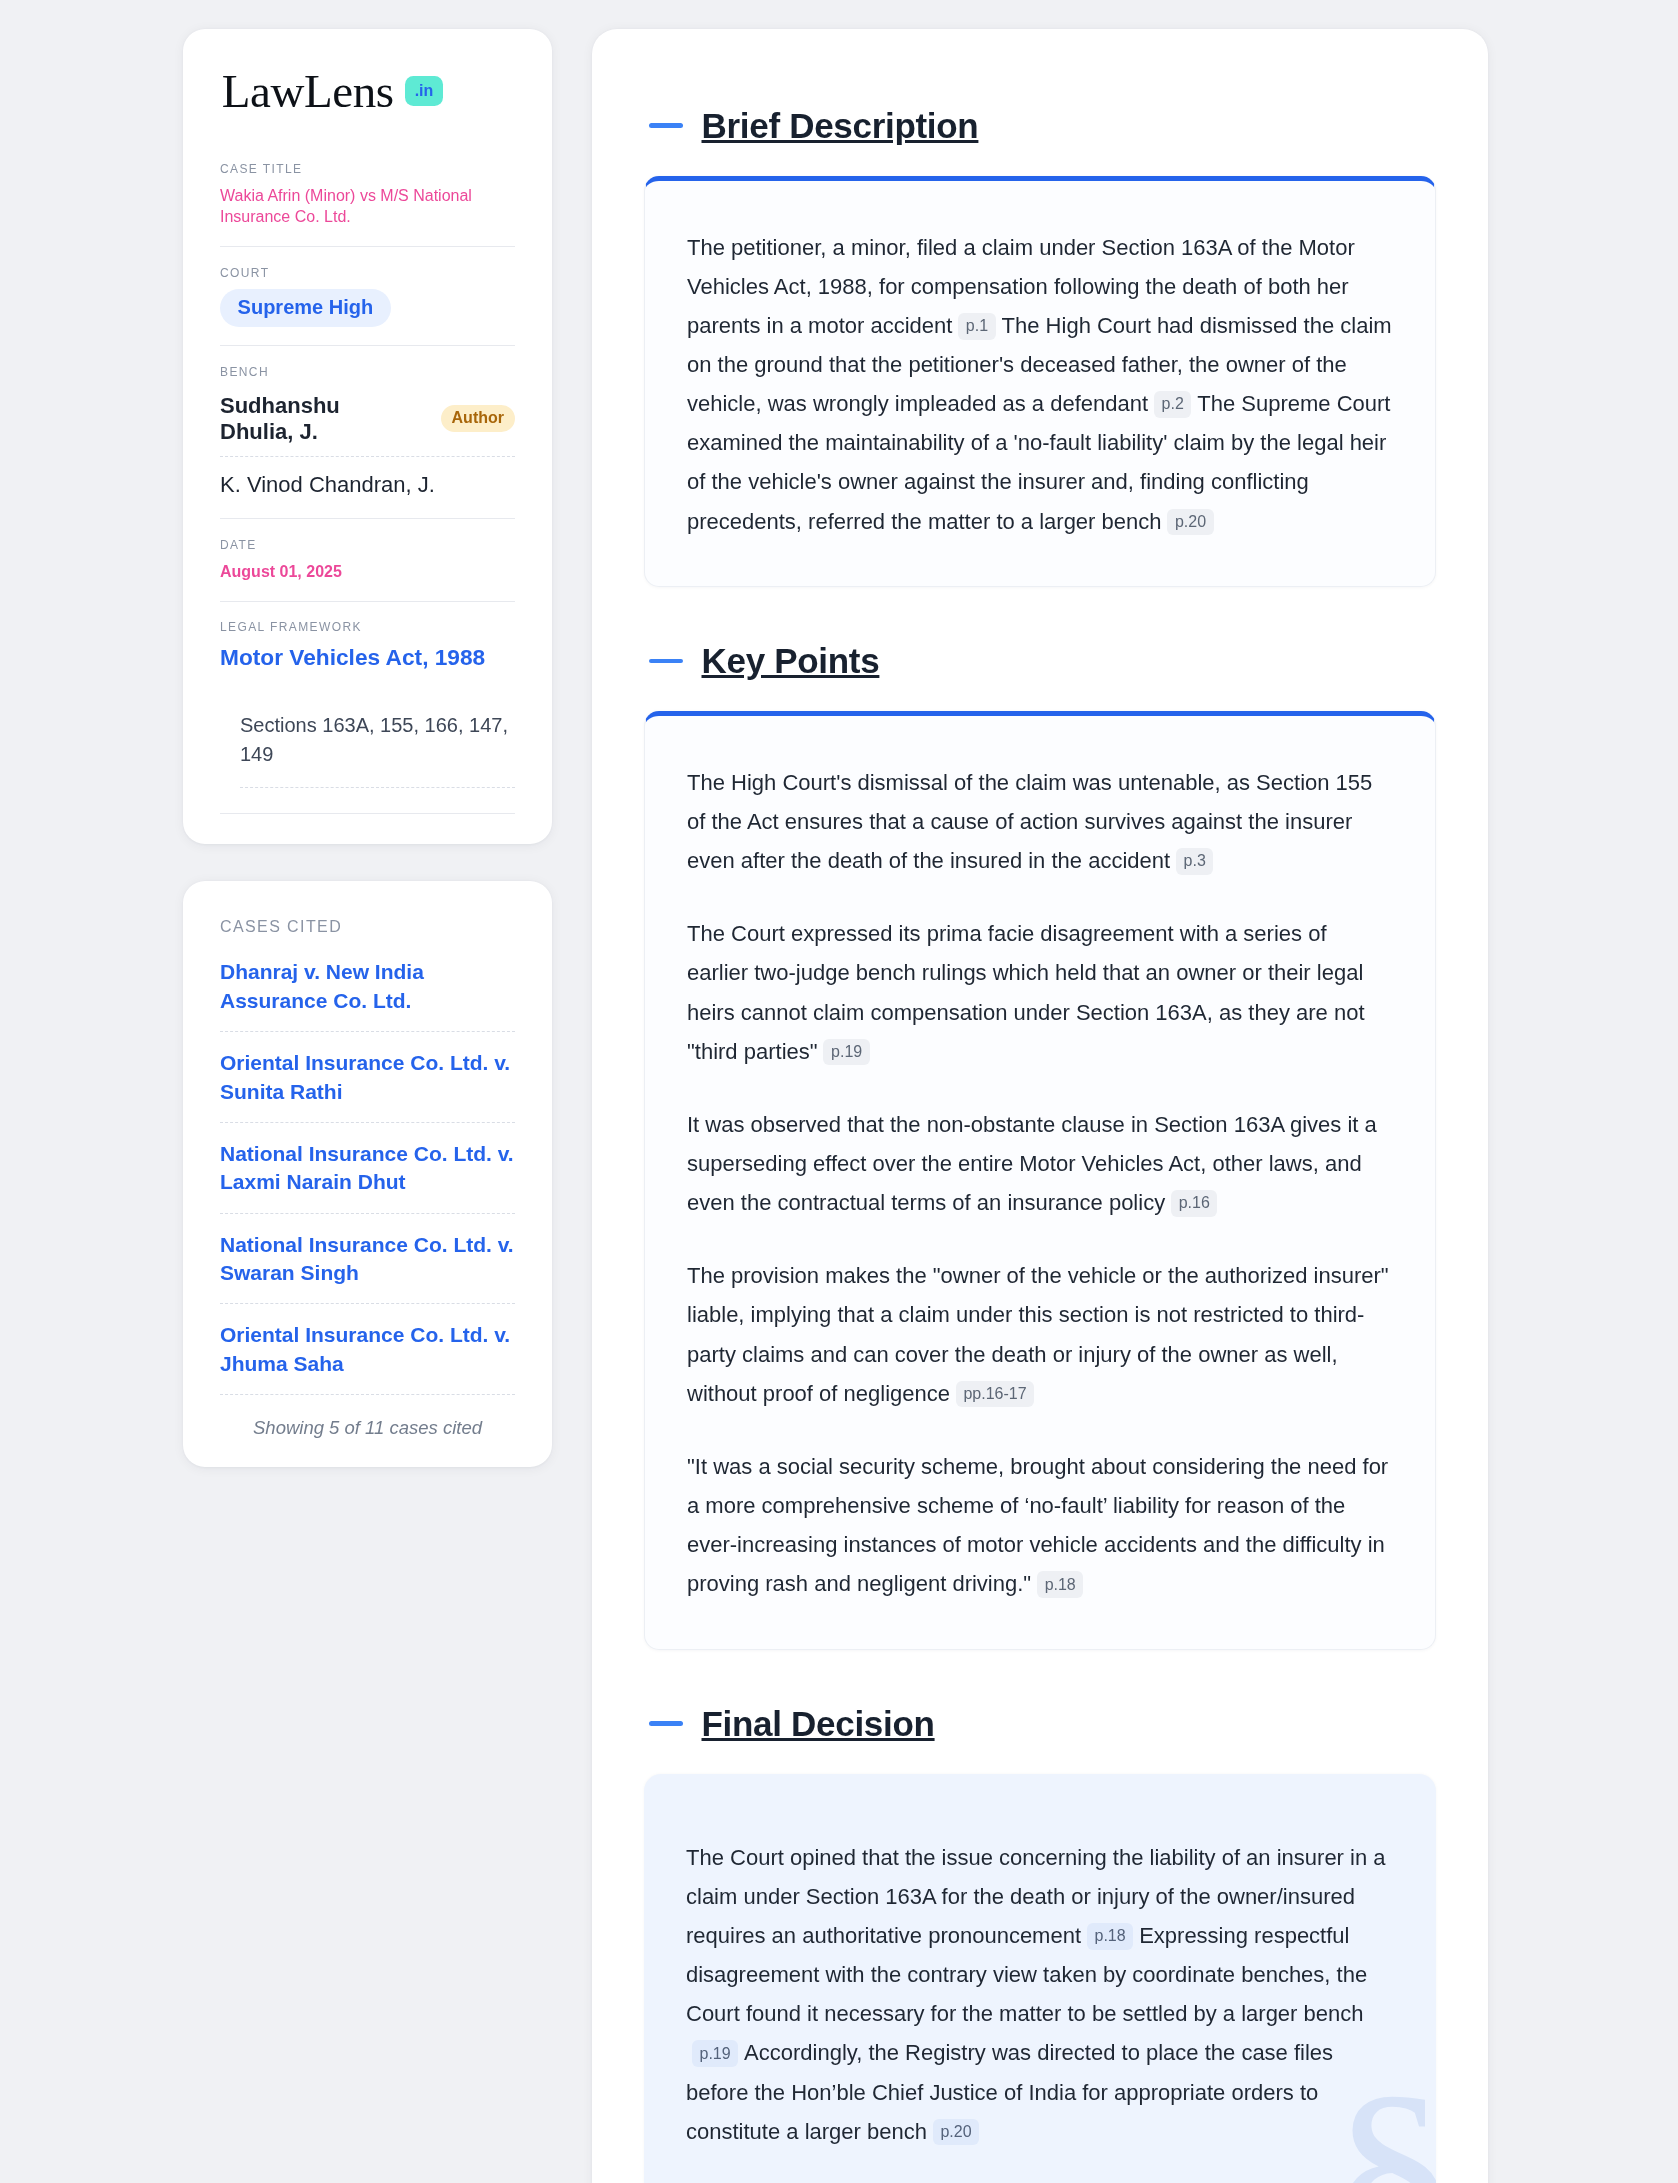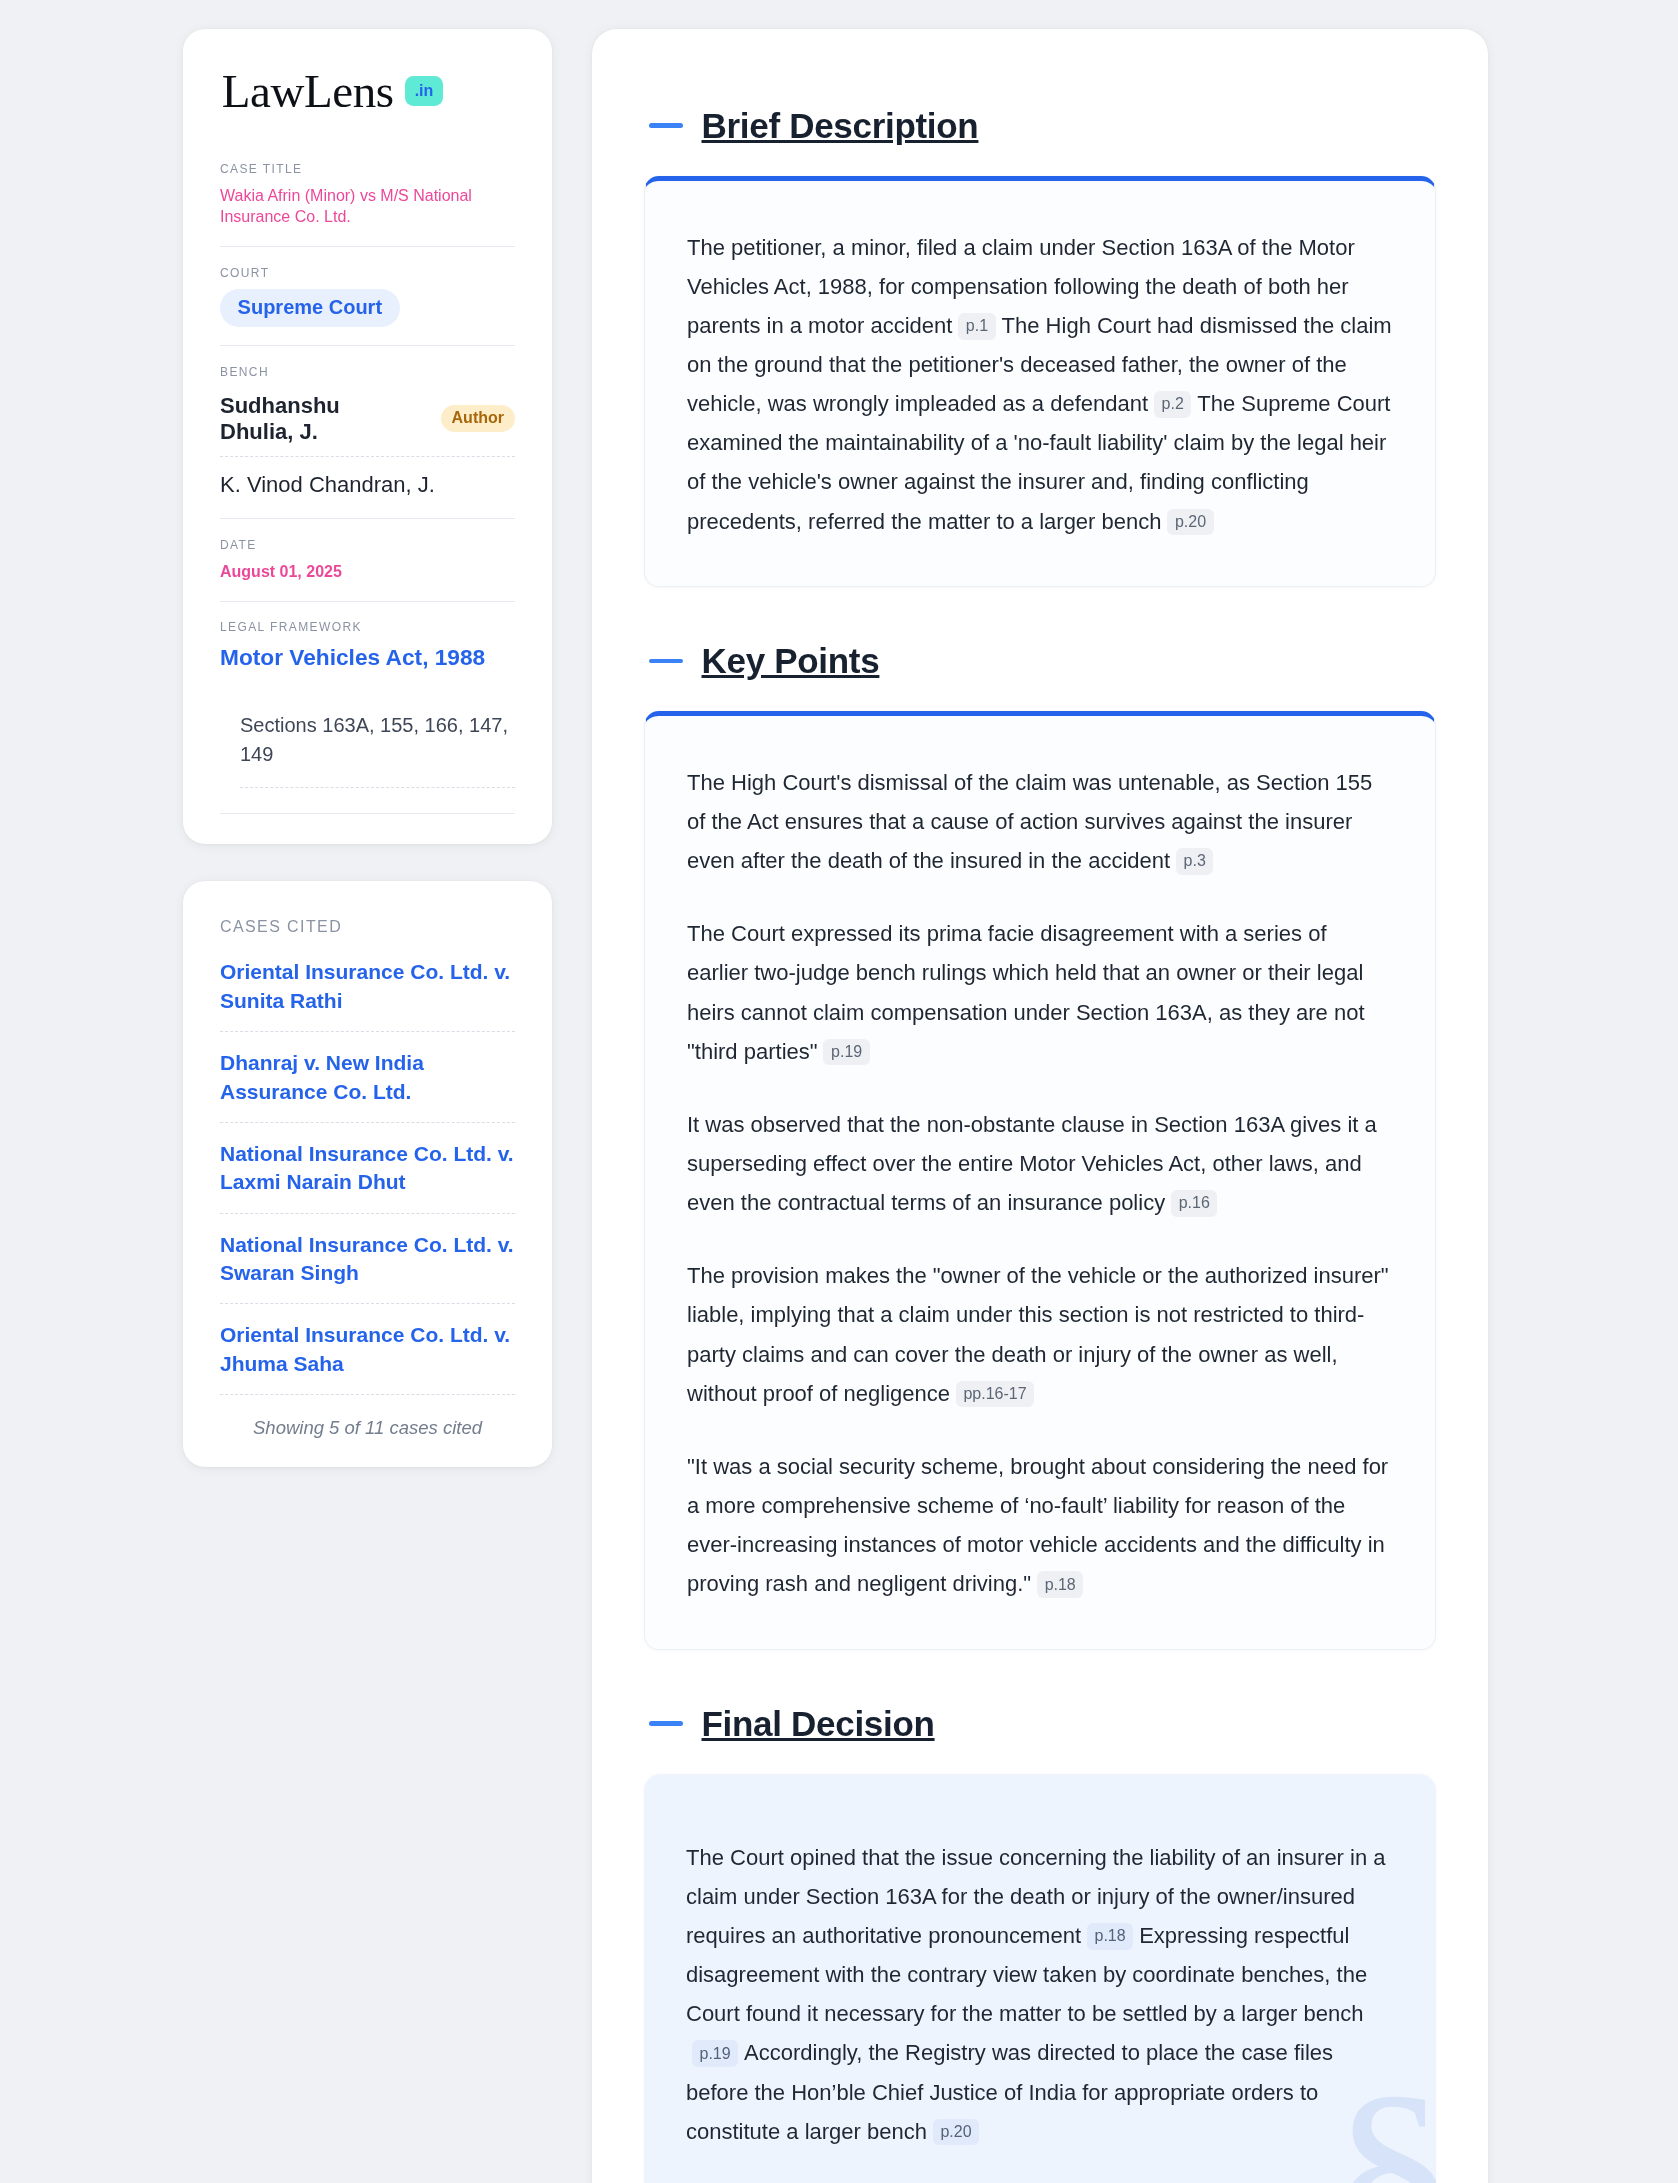--- a/index.html
+++ b/index.html
@@ -257,21 +257,21 @@
         <span class="brand-tld">.in</span>
       </div>
 
       <div class="meta-block">
         <div class="meta-label">CASE TITLE</div>
         <div class="meta-value">Wakia Afrin (Minor) vs M/S National Insurance Co. Ltd.</div>
       </div>
 
       <div class="meta-block">
         <div class="meta-label">COURT</div>
-        <div class="pill">Supreme Court</div>
+        <div class="pill">Supreme High</div>
       </div>
 
       <div class="meta-block">
         <div class="meta-label">BENCH</div>
         <div class="judge-row">
           <span class="judge-name author">Sudhanshu Dhulia, J.</span>
           <span class="author-badge">Author</span>
         </div>
         <div class="judge-row last">
           <span class="judge-name">K. Vinod Chandran, J.</span>
@@ -287,22 +287,22 @@
         <div class="meta-label">LEGAL FRAMEWORK</div>
         <div class="framework-link">Motor Vehicles Act, 1988</div>
         <div class="framework-sub">Sections 163A, 155, 166, 147, 149</div>
         <div class="framework-tail"></div>
       </div>
 
     </div>
 
     <div class="card cases-card">
       <div class="cases-label">CASES CITED</div>
+      <div class="case-item">Dhanraj v. New India Assurance Co. Ltd.</div>
       <div class="case-item">Oriental Insurance Co. Ltd. v. Sunita Rathi</div>
-      <div class="case-item">Dhanraj v. New India Assurance Co. Ltd.</div>
       <div class="case-item">National Insurance Co. Ltd. v. Laxmi Narain Dhut</div>
       <div class="case-item">National Insurance Co. Ltd. v. Swaran Singh</div>
       <div class="case-item">Oriental Insurance Co. Ltd. v. Jhuma Saha</div>
       <div class="cases-footer">Showing 5 of 11 cases cited</div>
     </div>
 
   </aside>
 
   <main class="main">
 

